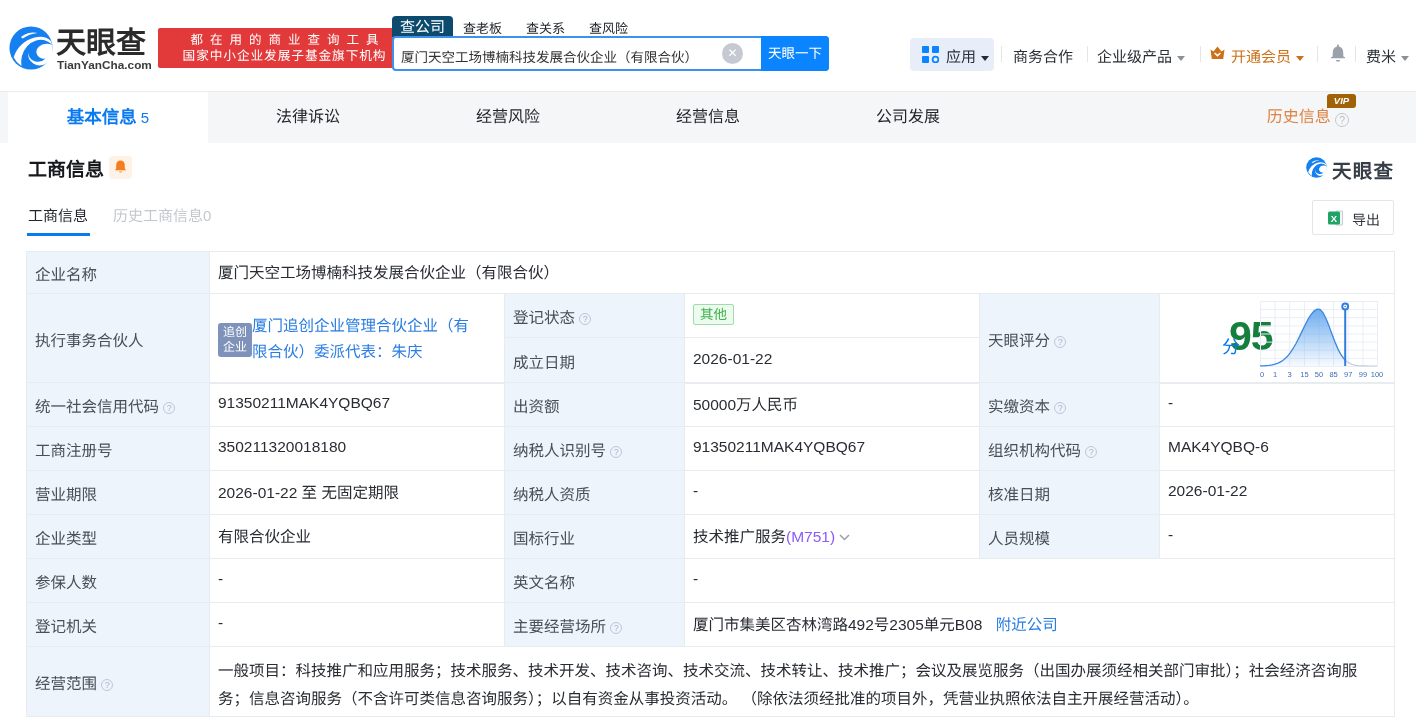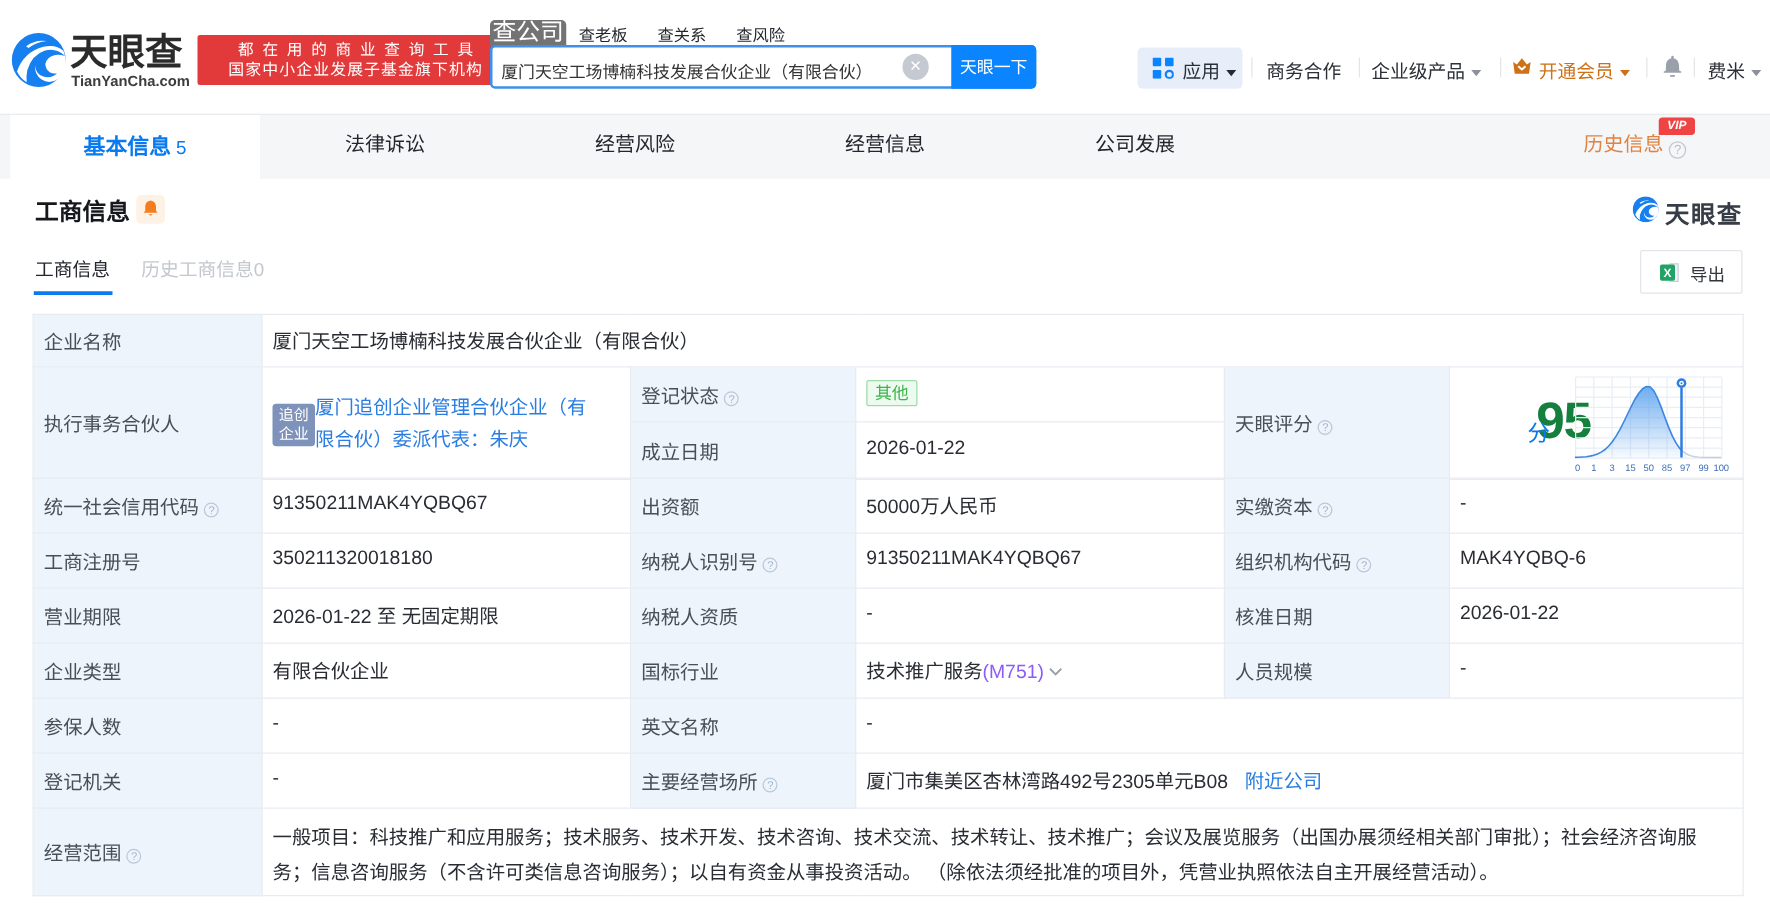--- a/index.html
+++ b/index.html
@@ -8,40 +8,40 @@
 #page { position:relative; width:1416px; height:728px; }
 
 
 #hdr { position:absolute; left:0; top:0; width:1416px; height:91px; background:#fff; }
 .logo-circ { position:absolute; left:9px; top:26px; width:44px; height:44px; }
 .logo-tyc { position:absolute; left:56px; top:25px; font-size:30px; font-weight:700; color:#2b2b2b; line-height:35px; }
 .logo-url { position:absolute; left:57px; top:58px; font-size:11.8px; font-weight:700; color:#3c3c3c; }
 .redbox { position:absolute; left:158px; top:28px; width:253px; height:40px; background:#e23a3b; border-radius:2px; color:#fff; text-align:center; padding-top:4px; }
 .redbox .l1 { font-size:12.5px; letter-spacing:7px; line-height:16px; margin-left:7px; white-space:nowrap; }
 .redbox .l2 { font-size:12.7px; letter-spacing:0.9px; line-height:17px; white-space:nowrap; }
-.stab-act { position:absolute; left:0; top:0; width:61px; height:21px; background:#737373; color:#fff; font-size:19px; text-align:center; line-height:21px; border-radius:4px 4px 0 0; }
+.stab-act { position:absolute; left:0; top:0; width:61px; height:21px; background:#0c4a6e; color:#fff; font-size:15px; text-align:center; line-height:21px; border-radius:4px 4px 0 0; }
 .stab { position:absolute; top:18px; font-size:13px; color:#23272d; }
 .sbox { position:absolute; left:392px; top:36px; width:437px; height:35px; border:2px solid #3e90ee; border-radius:4px; background:#fff; }
 .sinput { position:absolute; left:401px; top:46px; font-size:13.5px; color:#333; }
 .sclear { position:absolute; left:722px; top:43px; width:21px; height:21px; border-radius:50%; background:#c5cad2; color:#fff; font-size:12px; text-align:center; line-height:21px; }
 .sbtn { position:absolute; left:761px; top:36px; width:68px; height:35px; background:#0a84ff; border-radius:0 4px 4px 0; color:#fff; font-size:13.5px; text-align:center; line-height:35px; }
 .appbox { position:absolute; left:910px; top:38px; width:84px; height:33px; background:#e7eefa; border-radius:4px; }
 .sep { position:absolute; top:46px; width:1px; height:16px; background:#e3e5e8; }
 .caret { display:inline-block; width:0; height:0; border-left:4.5px solid transparent; border-right:4.5px solid transparent; border-top:5.5px solid #262a30; vertical-align:middle; margin-left:5px; }
 .caret.gr { border-top-color:#8b9099; }
 .caret.or { border-top-color:#cd7017; }
 .rtext { position:absolute; top:45px; font-size:15px; color:#2b2f36; }
 
 
 #ntabs { position:absolute; left:0; top:91px; width:1416px; height:52px; background:#f5f6f7; border-top:1px solid #ececec; }
 .ntab { position:absolute; top:92px; width:200px; height:51px; text-align:center; font-size:16px; color:#23272d; line-height:50px; }
 .ntab-act { position:absolute; left:8px; top:92px; width:200px; height:51px; background:#fff; text-align:center; line-height:50px; }
 .ntab-act b { color:#0a7af0; font-size:17.5px; font-weight:700; }
 .ntab-act i { color:#0a7af0; font-size:15px; font-style:normal; margin-left:4px;}
-.vip { position:absolute; left:1327px; top:94px; width:29px; height:14px; background:#ef4444; border-radius:3px 3px 3px 0; color:#fff; font-size:9.5px; font-weight:700; font-style:italic; text-align:center; line-height:14px; }
+.vip { position:absolute; left:1327px; top:94px; width:29px; height:14px; background:#a16207; border-radius:3px 3px 3px 0; color:#fff; font-size:9.5px; font-weight:700; font-style:italic; text-align:center; line-height:14px; }
 .qm { display:inline-block; width:12px; height:12px; border:1px solid #bac8da; border-radius:50%; color:#a3b6cc; font-size:9px; line-height:11px; text-align:center; vertical-align:0.5px; background:transparent; }
 
 
 .sec-title { position:absolute; left:28px; top:154px; font-size:19px; font-weight:700; color:#16181c; }
 .bellbox { position:absolute; left:109px; top:156px; width:23px; height:23px; background:#fdf2e5; border-radius:4px; }
 .minilogo-t { position:absolute; left:1332px; top:155px; font-size:19.5px; font-weight:700; color:#363d47; letter-spacing:1.2px;}
 .subtab1 { position:absolute; left:28px; top:204px; font-size:15px; color:#23272d; }
 .subtab2 { position:absolute; left:113px; top:204px; font-size:15px; color:#c3c7ce; }
 .subline { position:absolute; left:27px; top:233px; width:63px; height:3px; background:#0a7af0; }
 .expbtn { position:absolute; left:1312px; top:200px; width:82px; height:35px; border:1px solid #e2e5ea; border-radius:2px; background:#fff; }

